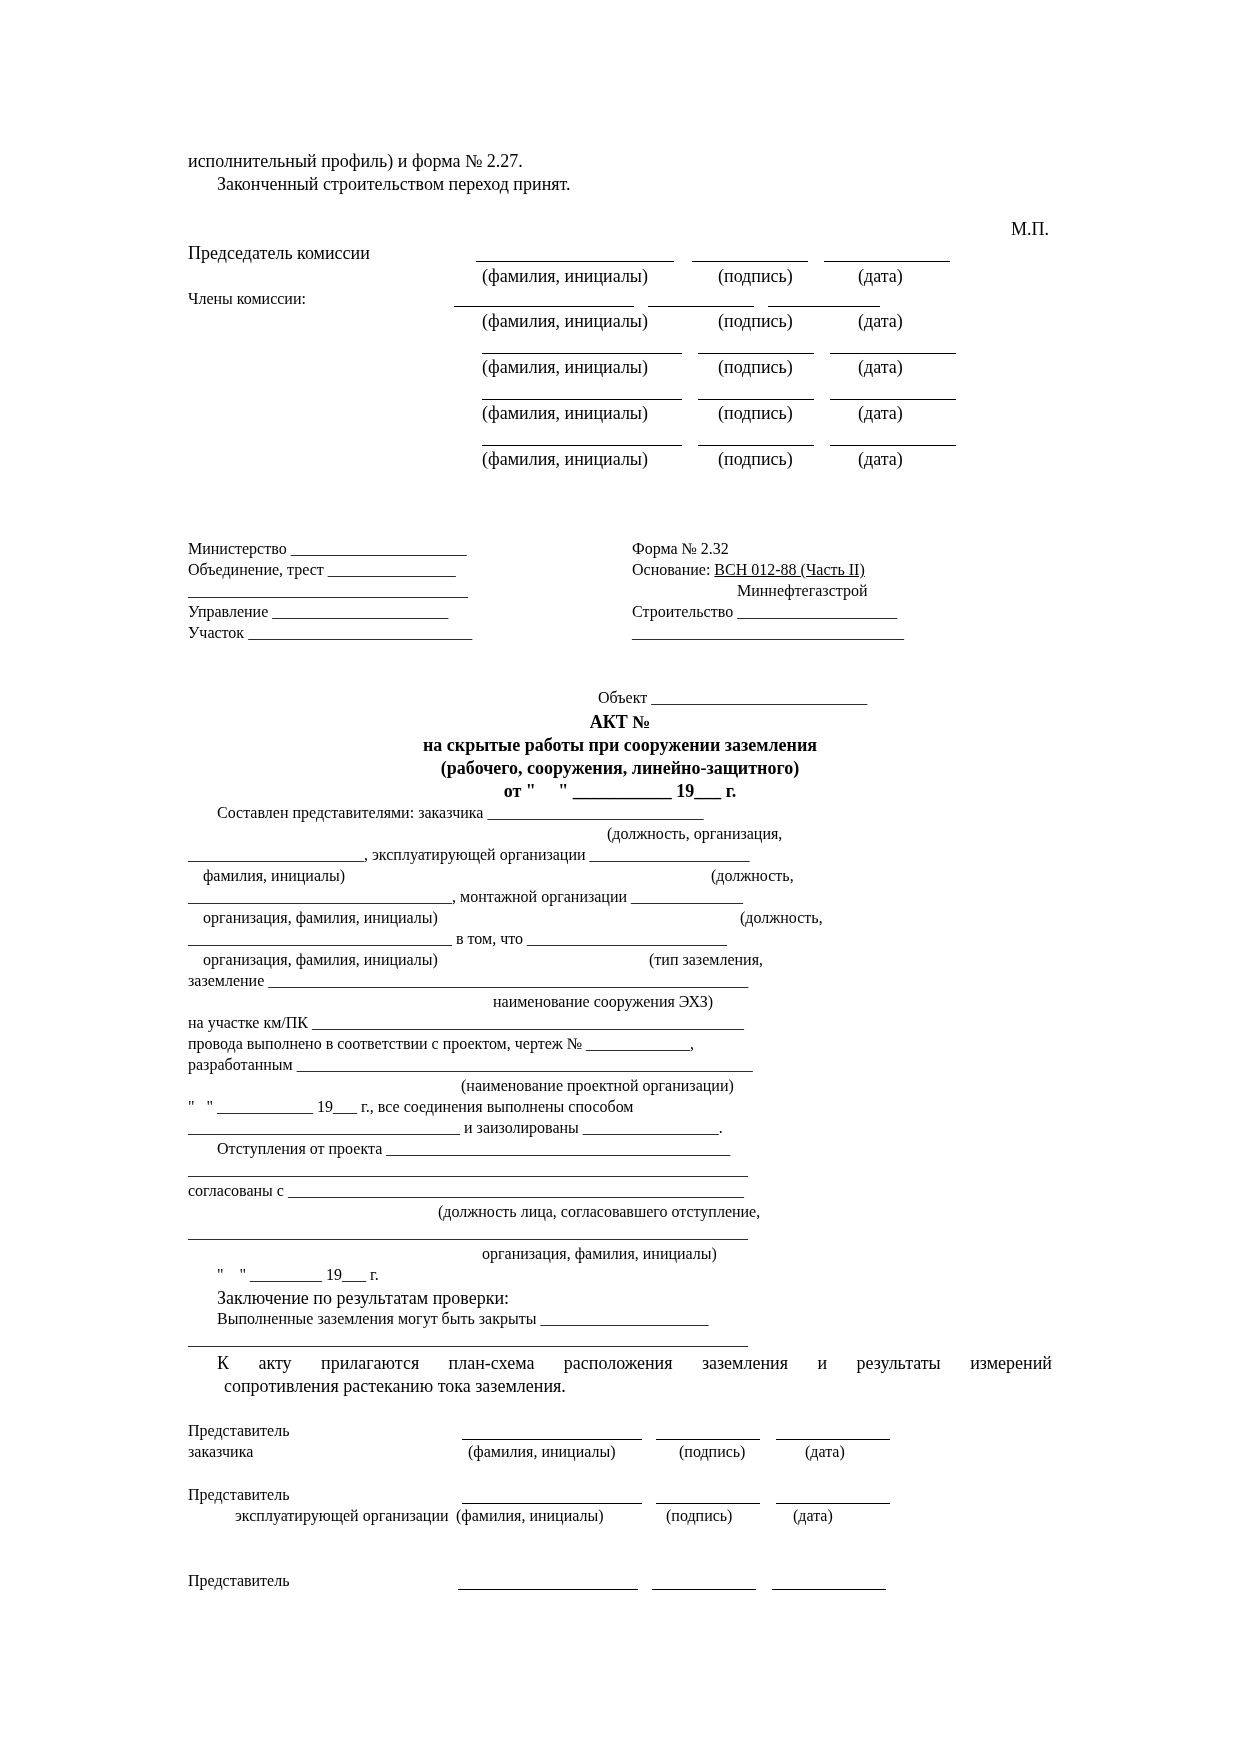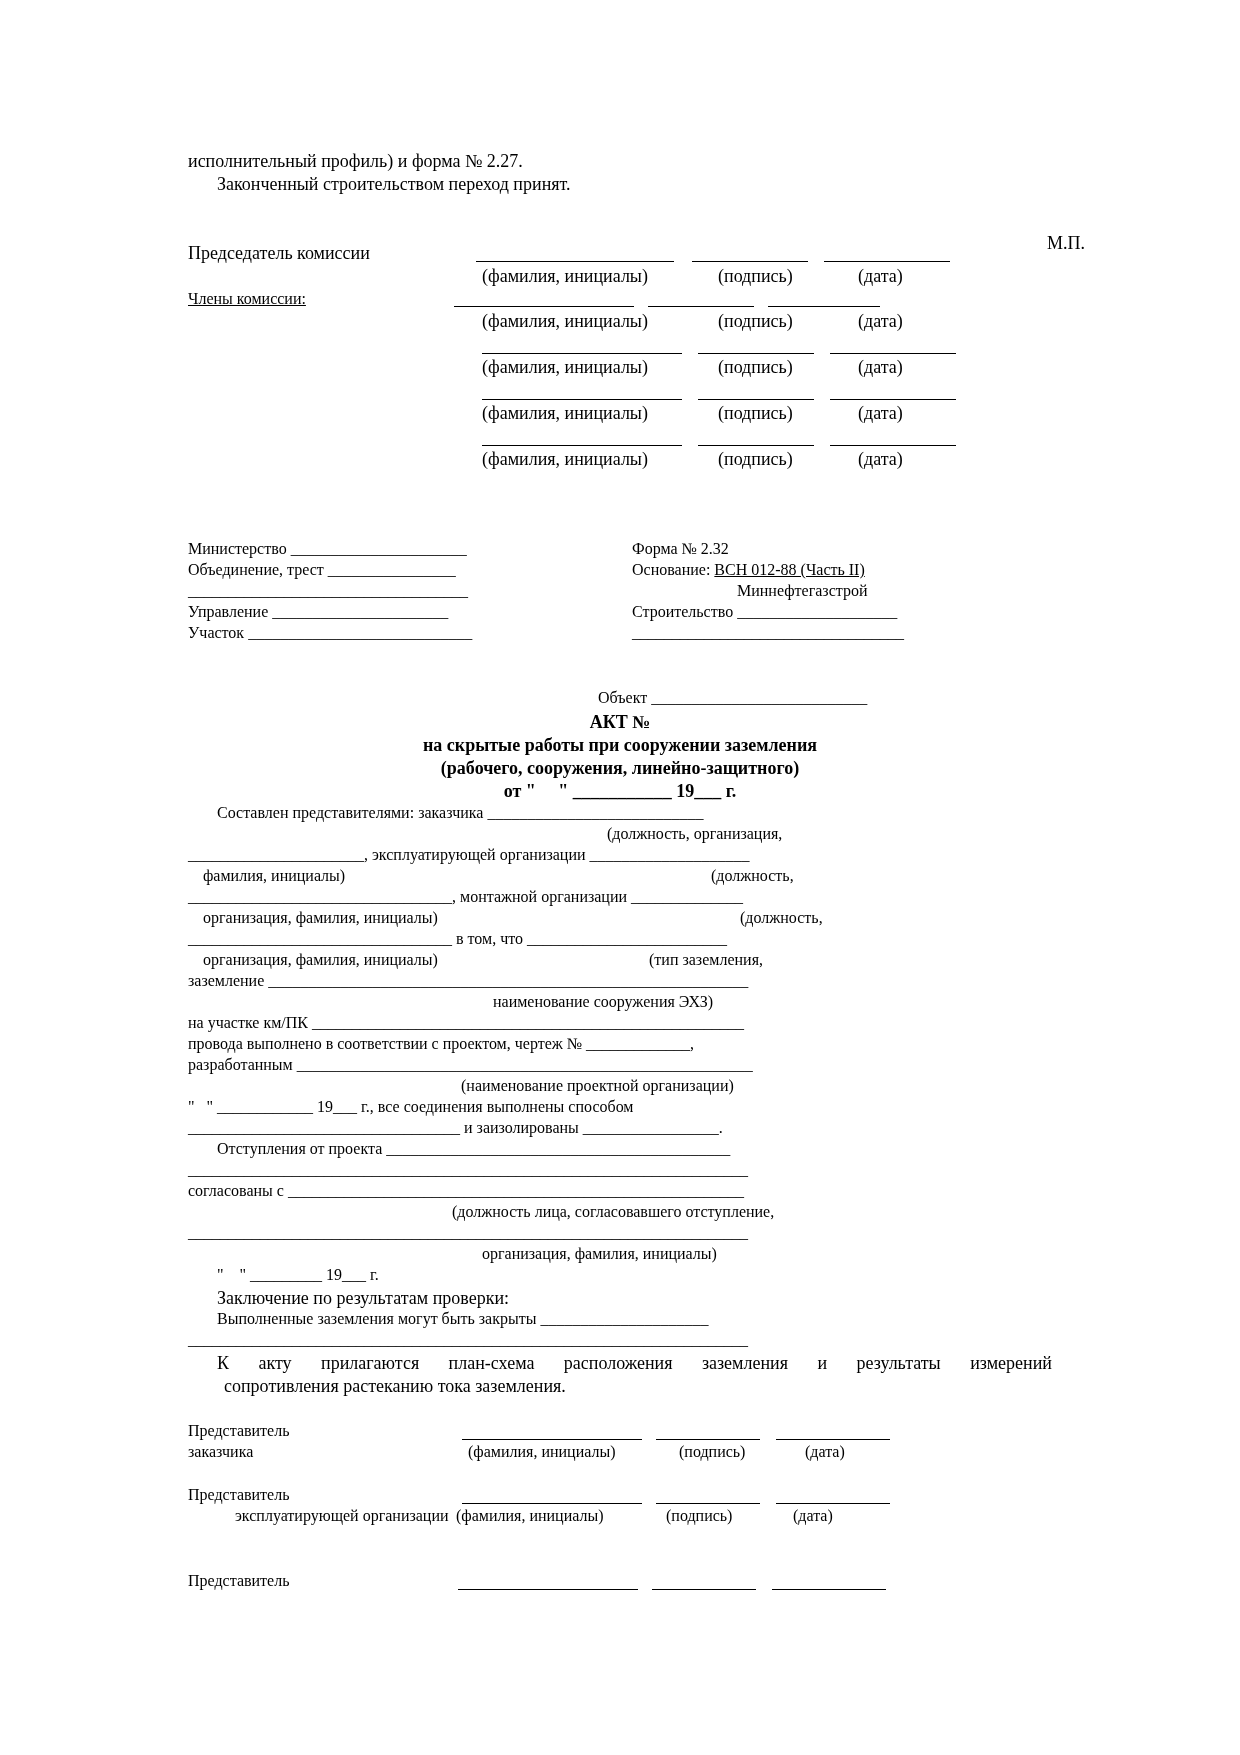--- a/index.html
+++ b/index.html
@@ -17,31 +17,31 @@
     .justify-line {
       position: absolute; left: 188px; width: 864px; font-size: 18px;
       display: flex; justify-content: space-between; white-space: nowrap; line-height: 1;
     }
   </style>
 </head>
 <body>
 
 <div class="t f18" style="left:188px;top:152px;">исполнительный профиль) и форма № 2.27.</div>
 <div class="t f18" style="left:217px;top:175px;">Законченный строительством переход принят.</div>
-<div class="t f18" style="left:1011px;top:234px;margin-left:36px;">М.П.</div>
+<div class="t f18" style="left:1011px;top:220px;">М.П.</div>
 
 <div class="t f18" style="left:188px;top:244px;">Председатель комиссии</div>
 <div class="line" style="left:476px;top:261px;width:198px;"></div>
 <div class="line" style="left:692px;top:261px;width:116px;"></div>
 <div class="line" style="left:824px;top:261px;width:126px;"></div>
 <div class="t f18" style="left:482px;top:267px;">(фамилия, инициалы)</div>
 <div class="t f18" style="left:718px;top:267px;">(подпись)</div>
 <div class="t f18" style="left:858px;top:267px;">(дата)</div>
 
-<div class="t f16" style="left:188px;top:291px;text-decoration:underline;">Члены комиссии:</div>
+<div class="t f16" style="left:188px;top:291px;">Члены комиссии:</div>
 <div class="line" style="left:454px;top:306px;width:180px;"></div>
 <div class="line" style="left:648px;top:306px;width:106px;"></div>
 <div class="line" style="left:768px;top:306px;width:112px;"></div>
 <div class="t f18" style="left:482px;top:312px;">(фамилия, инициалы)</div>
 <div class="t f18" style="left:718px;top:312px;">(подпись)</div>
 <div class="t f18" style="left:858px;top:312px;">(дата)</div>
 
 <div class="line" style="left:482px;top:353px;width:200px;"></div>
 <div class="line" style="left:698px;top:353px;width:116px;"></div>
 <div class="line" style="left:830px;top:353px;width:126px;"></div>
@@ -96,21 +96,21 @@
 <div class="t f16" style="left:493px;top:994px;">наименование сооружения ЭХЗ)</div>
 <div class="t f16" style="left:188px;top:1015px;">на участке км/ПК ______________________________________________________</div>
 <div class="t f16" style="left:188px;top:1036px;">провода выполнено в соответствии с проектом, чертеж № _____________,</div>
 <div class="t f16" style="left:188px;top:1057px;text-align:center;">разработанным _________________________________________________________</div>
 <div class="t f16" style="left:461px;top:1078px;">(наименование проектной организации)</div>
 <div class="t f16" style="left:188px;top:1099px;">"   " ____________ 19___ г., все соединения выполнены способом</div>
 <div class="t f16" style="left:188px;top:1120px;">__________________________________ и заизолированы _________________.</div>
 <div class="t f16" style="left:217px;top:1141px;">Отступления от проекта ___________________________________________</div>
 <div class="t f16" style="left:188px;top:1162px;">______________________________________________________________________</div>
 <div class="t f16" style="left:188px;top:1183px;">согласованы с _________________________________________________________</div>
-<div class="t f16" style="left:452px;top:1204px;">(должность лица, согласовавшего отступление,</div>
+<div class="t f16" style="left:438px;top:1204px;">(должность лица, согласовавшего отступление,</div>
 <div class="t f16" style="left:188px;top:1225px;">______________________________________________________________________</div>
 <div class="t f16" style="left:482px;top:1246px;">организация, фамилия, инициалы)</div>
 <div class="t f16" style="left:217px;top:1267px;">"    " _________ 19___ г.</div>
 <div class="t f18" style="left:217px;top:1289px;">Заключение по результатам проверки:</div>
 <div class="t f16" style="left:217px;top:1311px;">Выполненные заземления могут быть закрыты _____________________</div>
 <div class="t f16" style="left:188px;top:1332px;">______________________________________________________________________</div>
 
 <div class="justify-line" style="top:1354px;padding-left:29px;width:835px;">
   <span>К</span>
   <span>акту</span>

